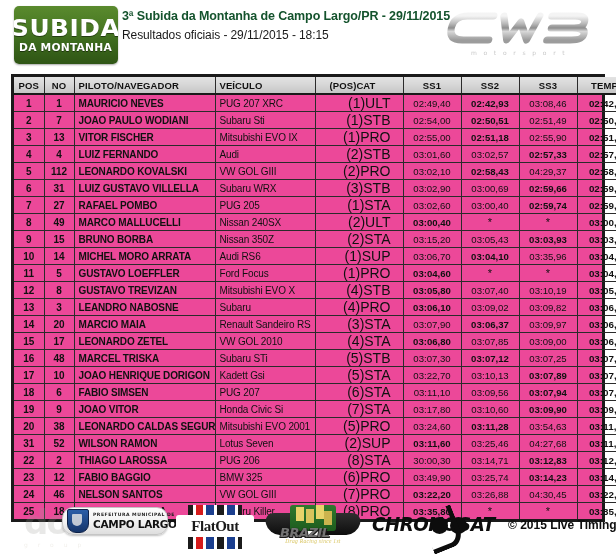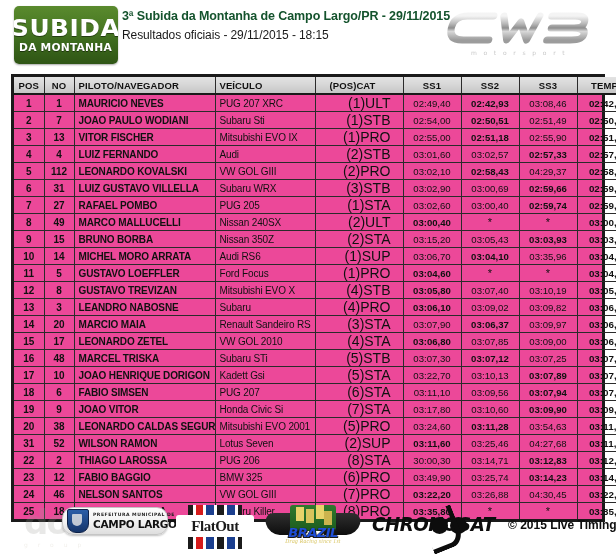--- a/index.html
+++ b/index.html
@@ -170,23 +170,23 @@
   .br-center{
     position:absolute;left:24px;top:2px;width:46px;height:26px;
     background:linear-gradient(180deg,#2f7a2f 0%,#1d5c1d 100%);
     border-radius:3px;
   }
   .br-bldg{
     position:absolute;left:6px;top:2px;width:8px;height:14px;background:#e8d36a;
     box-shadow:10px 2px 0 0 #d9c45c,20px -2px 0 0 #e8d36a,28px 4px 0 0 #cbb44e;
   }
   .br-word{
-    position:absolute;left:14px;top:22px;width:66px;text-align:center;
+    position:absolute;left:14px;top:22px;width:66px;text-align:left;
     font-family:"DejaVu Sans", sans-serif;font-weight:bold;font-size:13px;
-    font-style:italic;color:#1d4ed8;letter-spacing:-.5px;
+    font-style:italic;color:#737373;letter-spacing:-.5px;
     text-shadow:0 0 1px #1b1b1b,1px 1px 0 #1b1b1b,-1px 1px 0 #1b1b1b;
   }
   .br-tag{
     position:absolute;left:8px;top:35px;width:78px;text-align:center;
     font-family:"Liberation Serif", serif;font-style:italic;
     font-size:5.5px;color:#d8c45e;letter-spacing:.3px;
   }
 
   
   .logo-chrono{left:372px;top:14px;width:128px;height:32px;}

